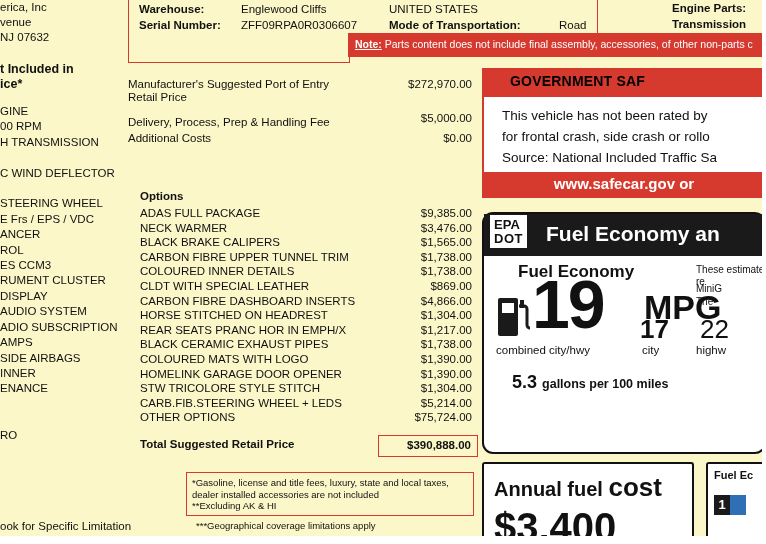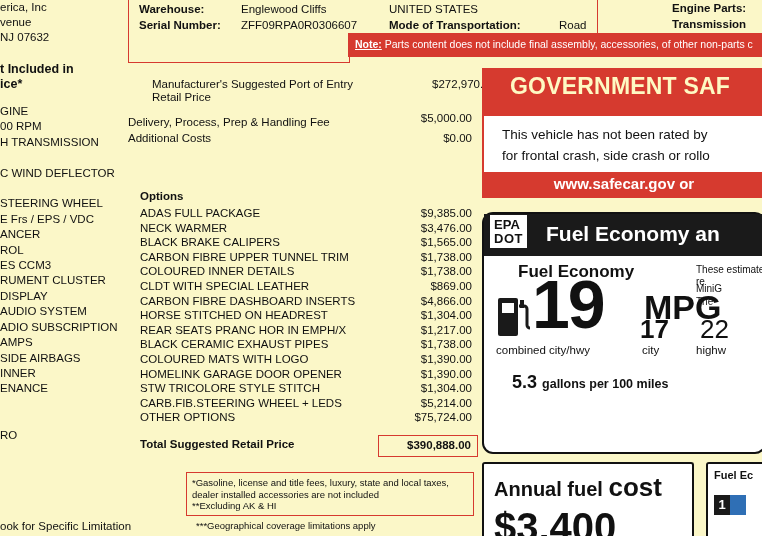--- a/index.html
+++ b/index.html
@@ -146,24 +146,24 @@
 
   
   #gov-panel {
     left: 482px; top: 68px;
     width: 284px; height: 130px;
     background: #ffffff;
     border: 2px solid #d63a2f;
   }
   #gov-title {
     background: #d63a2f;
-    color: #fef9c3;
+    color: #000000;
     font-weight: bold;
-    font-size: 23px;
-    padding: 3px 0 16px 26px;
+    font-size: 14px;
+    padding: 3px 0 8px 26px;
     letter-spacing: 0.2px;
   }
   #gov-body {
     padding: 8px 8px 0 18px;
     font-size: 13.5px;
     line-height: 21px;
     color: #111;
   }
   #gov-url {
     position: absolute;
@@ -373,21 +373,21 @@
     <div class="feat">AMPS</div>
     <div class="feat">SIDE AIRBAGS</div>
     <div class="feat">INNER</div>
     <div class="feat">ENANCE</div>
     <div class="feat">&nbsp;</div>
     <div class="feat">&nbsp;</div>
     <div class="feat">RO</div>
   </div>
 
   <div class="abs" id="price-block">
-    <div class="price-row" style="height:30px;margin-left:24px;">
+    <div class="price-row" style="height:30px;">
       <span class="msrp-l1">Manufacturer's Suggested Port of Entry</span>
       <span class="msrp-l2">Retail Price</span>
       <span class="pv">$272,970.00</span>
     </div>
     <div class="price-row" style="height:24px; padding-top:8px;">
       <span class="pl" style="top:8px;">Delivery, Process, Prep &amp; Handling Fee</span>
       <span class="pv" style="top:4px;">$5,000.00</span>
     </div>
     <div class="price-row" style="height:20px;">
       <span class="pl">Additional Costs</span>

